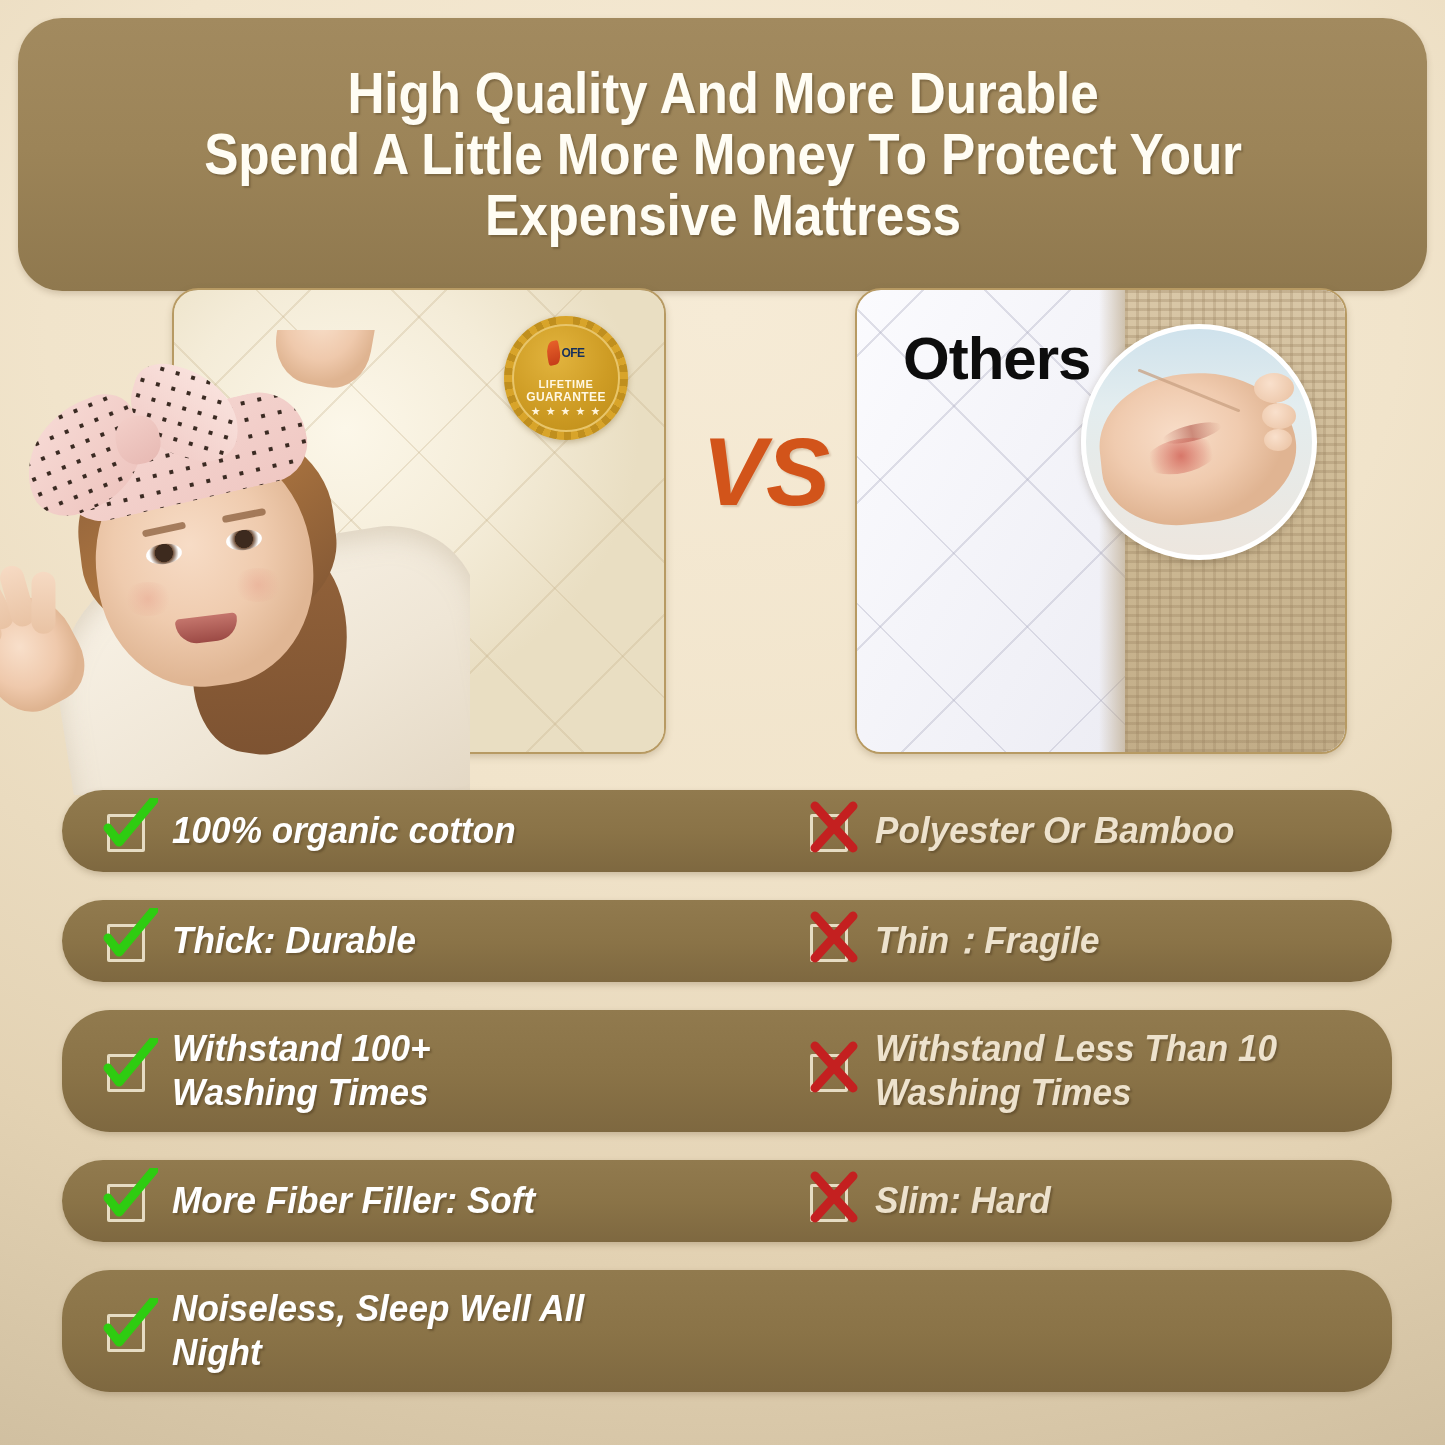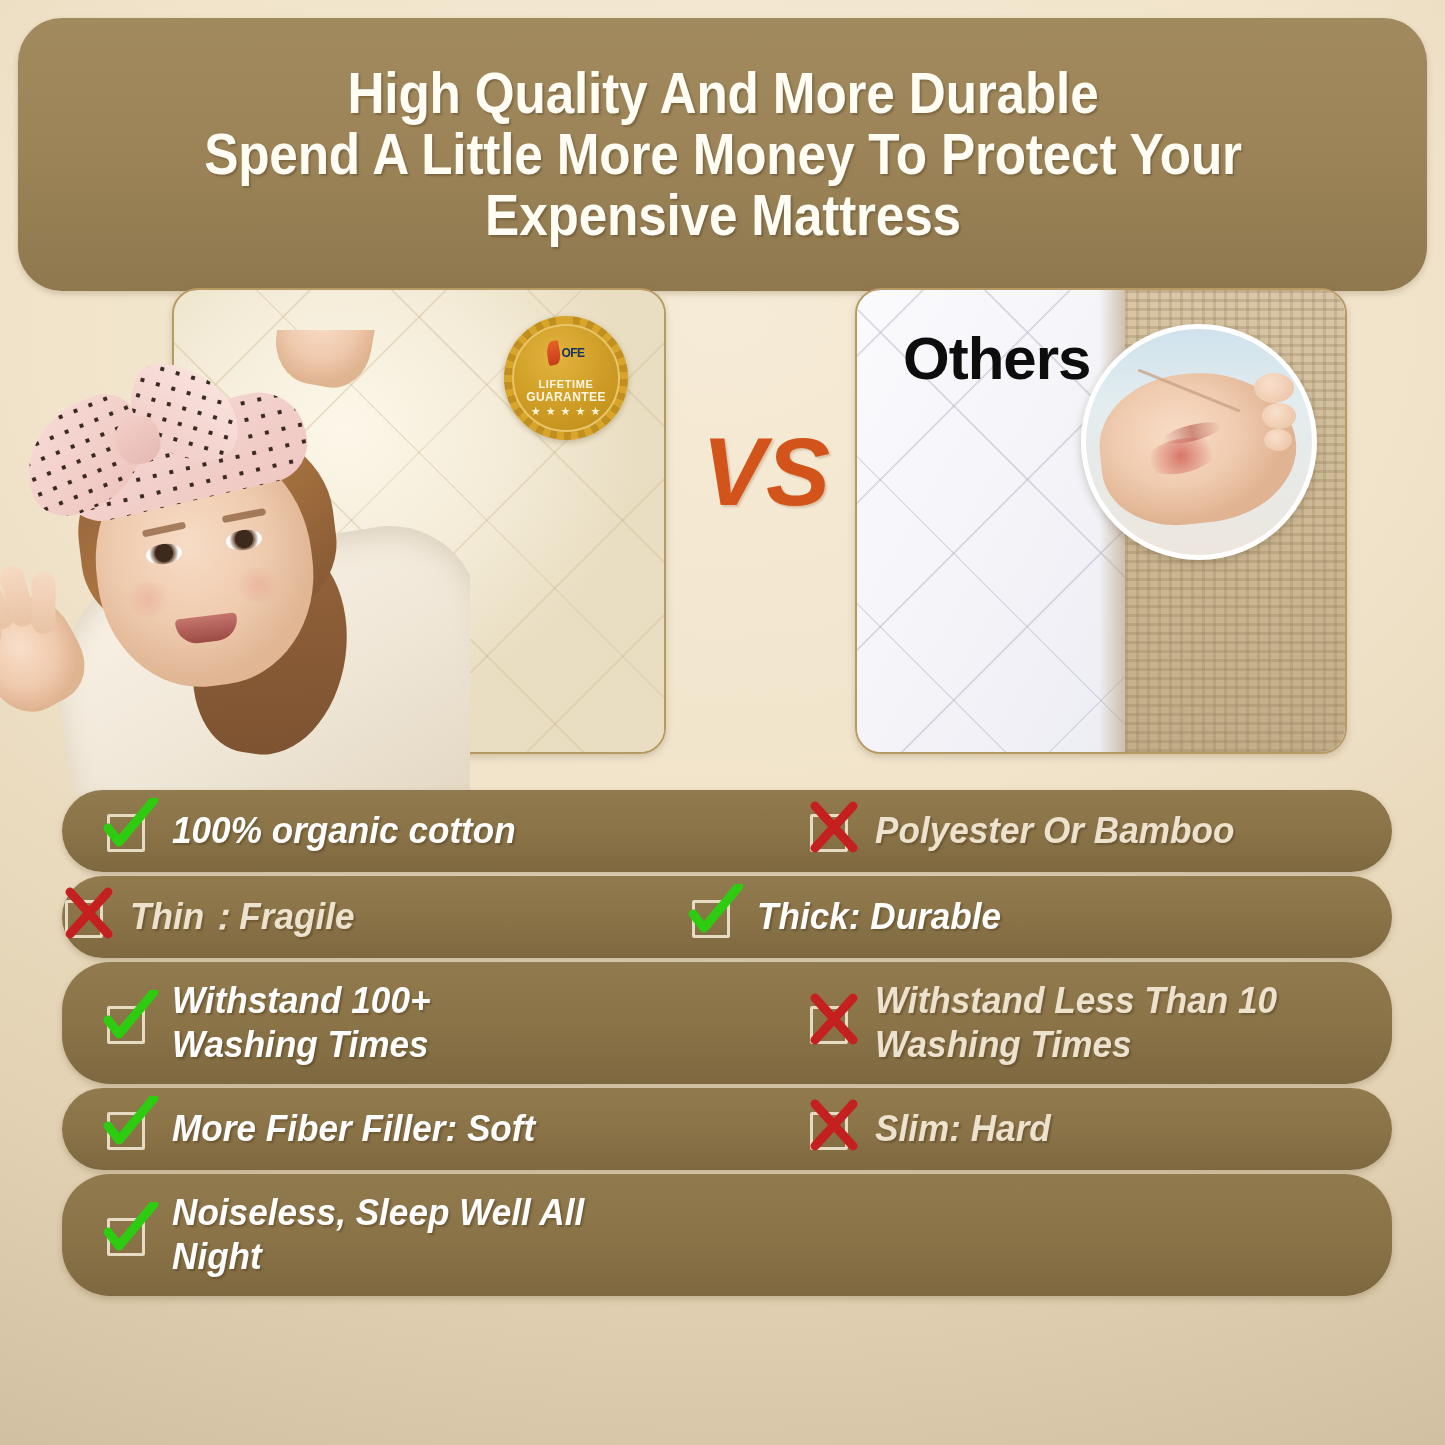--- a/index.html
+++ b/index.html
@@ -236,21 +236,21 @@
   .vs{
     position:absolute;left:668px;top:417px;width:130px;text-align:center;
     font-size:96px;font-weight:bold;font-style:italic;color:#D2541A;
     text-shadow:2px 2px 2px rgba(120,70,30,.22);
     margin-left:33px;
   }
 
   
   .rows{position:absolute;left:62px;top:790px;width:1330px;}
   .row{
-    position:relative;width:1330px;margin-bottom:4px;border-radius:48px;
+    position:relative;width:1330px;margin-bottom:28px;border-radius:48px;
     background:linear-gradient(180deg,#917A4E 0%,#8A7347 52%,#7E6840 100%);
     box-shadow:0 3px 6px rgba(96,76,44,.25);
     display:flex;align-items:center;
   }
   .row.h1{height:82px;}
   .row.h2{height:122px;}
   .cell{display:flex;align-items:center;}
   .cell.left{width:745px;padding-left:42px;box-sizing:border-box;}
   .cell.right{width:585px;}
 
@@ -366,37 +366,37 @@
           <div class="box"></div>
           <svg class="tick" viewBox="0 0 56 56">
               <path d="M10 8 L48 50 M48 8 L10 50" fill="none" stroke="#C42020" stroke-width="9" stroke-linecap="round"></path>
             </svg>
         </div>
         <div class="label bad">Polyester Or Bamboo</div>
       </div>
     </div>
 
     <div class="row h1">
+      <div class="cell left">
+        <div class="mark">
+          <div class="box"></div>
+          <svg class="tick" viewBox="0 0 56 56">
+              <path d="M6 30 L17 44 L52 2" fill="none" stroke="#2ECC11" stroke-width="9" stroke-linecap="round" stroke-linejoin="round"></path>
+            </svg>
+        </div>
+        <div class="label good">Thick: Durable</div>
+      </div>
       <div class="cell right">
         <div class="mark">
           <div class="box"></div>
           <svg class="tick" viewBox="0 0 56 56">
               <path d="M10 8 L48 50 M48 8 L10 50" fill="none" stroke="#C42020" stroke-width="9" stroke-linecap="round"></path>
             </svg>
         </div>
         <div class="label bad">Thin：Fragile</div>
-      </div>
-      <div class="cell left">
-        <div class="mark">
-          <div class="box"></div>
-          <svg class="tick" viewBox="0 0 56 56">
-              <path d="M6 30 L17 44 L52 2" fill="none" stroke="#2ECC11" stroke-width="9" stroke-linecap="round" stroke-linejoin="round"></path>
-            </svg>
-        </div>
-        <div class="label good">Thick: Durable</div>
       </div>
     </div>
 
     <div class="row h2">
       <div class="cell left">
         <div class="mark">
           <div class="box"></div>
           <svg class="tick" viewBox="0 0 56 56">
               <path d="M6 30 L17 44 L52 2" fill="none" stroke="#2ECC11" stroke-width="9" stroke-linecap="round" stroke-linejoin="round"></path>
             </svg>

